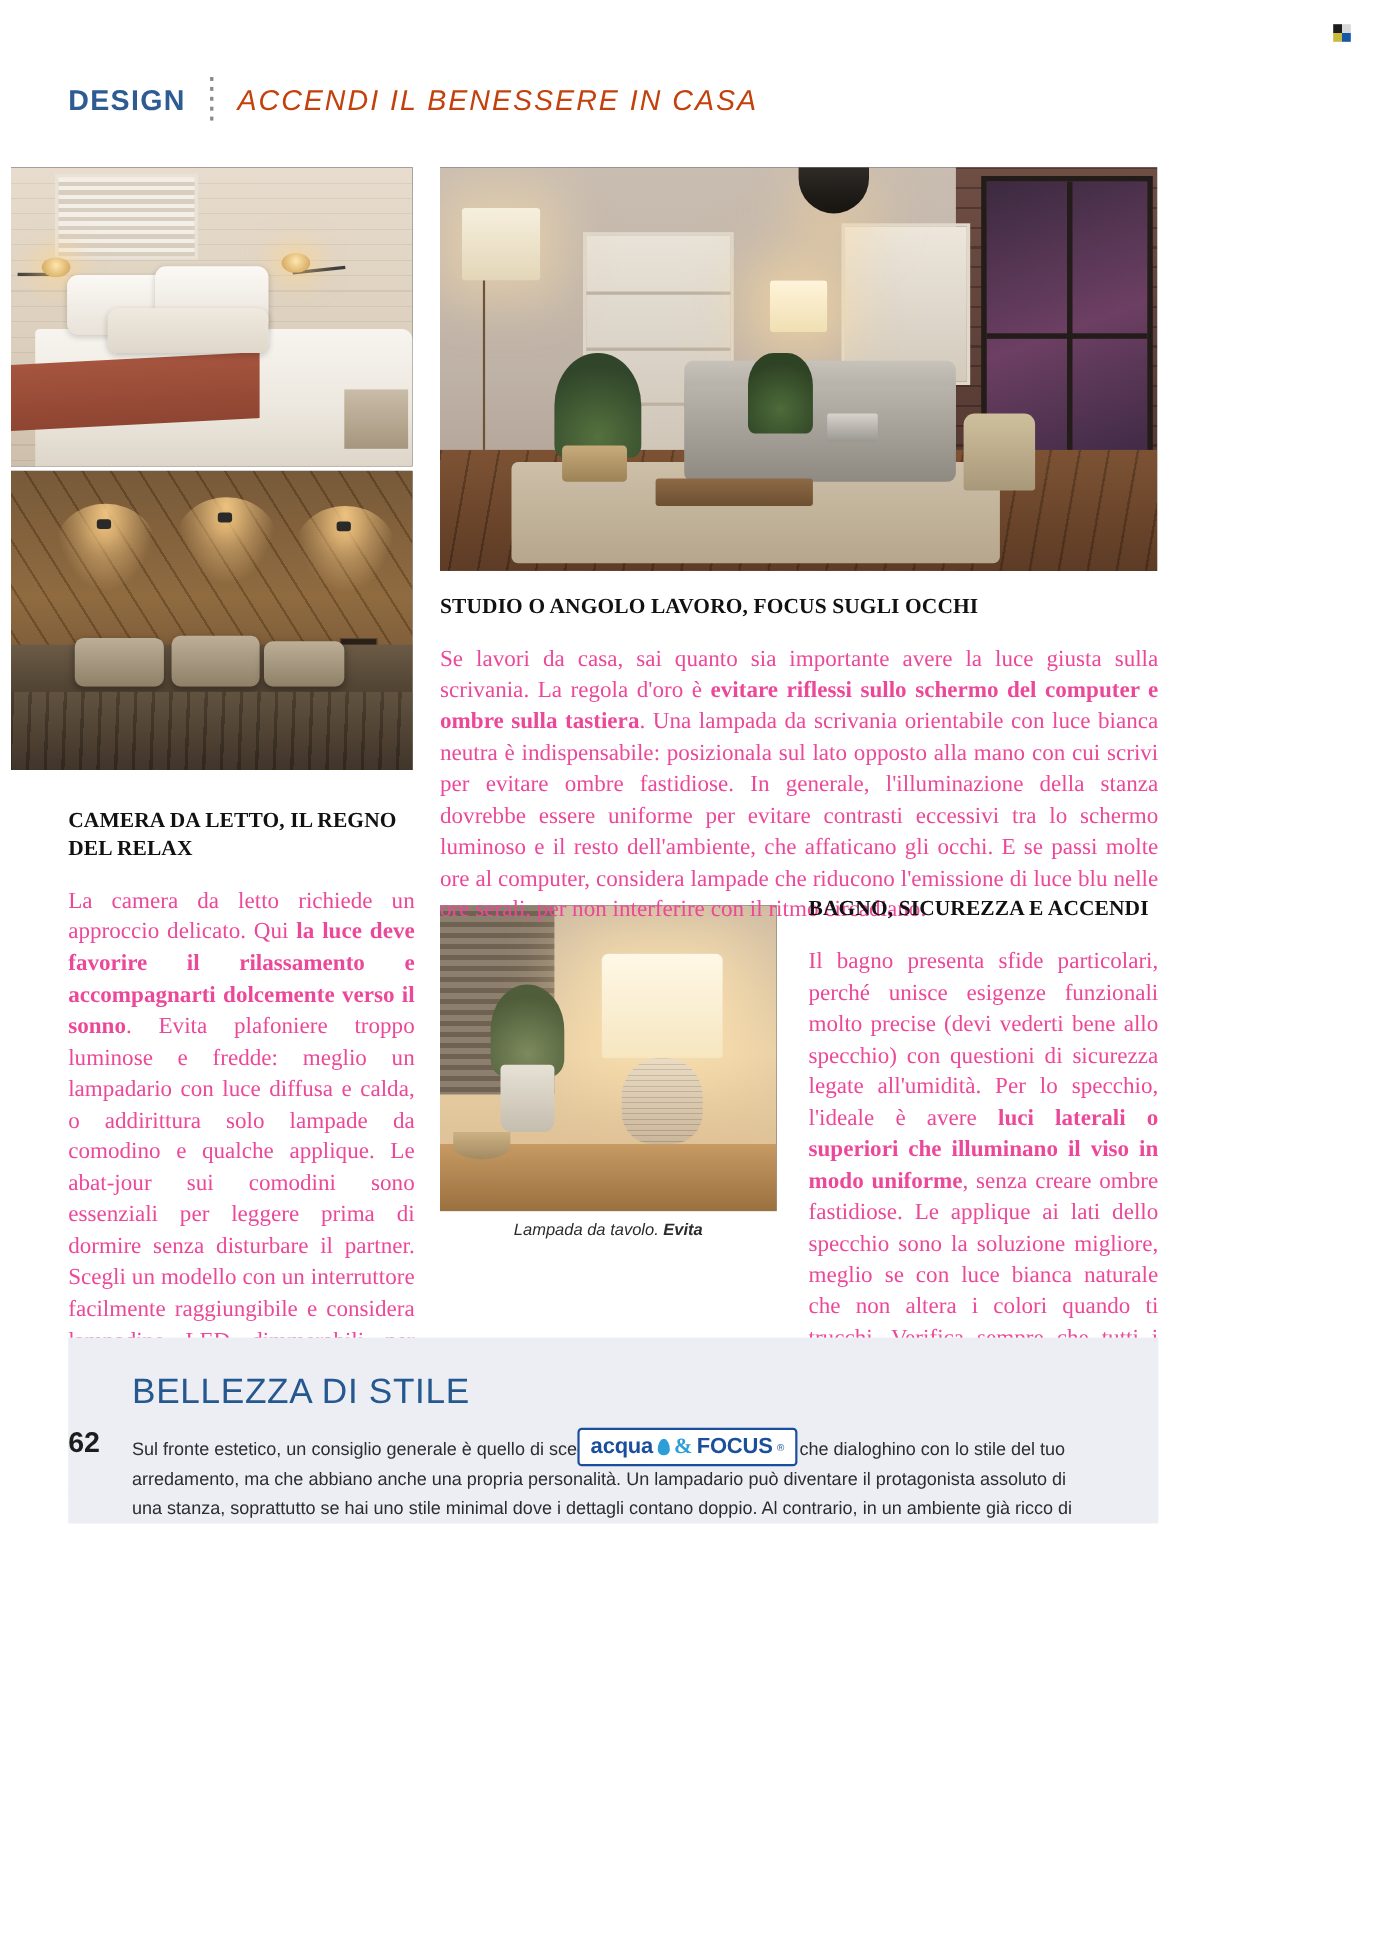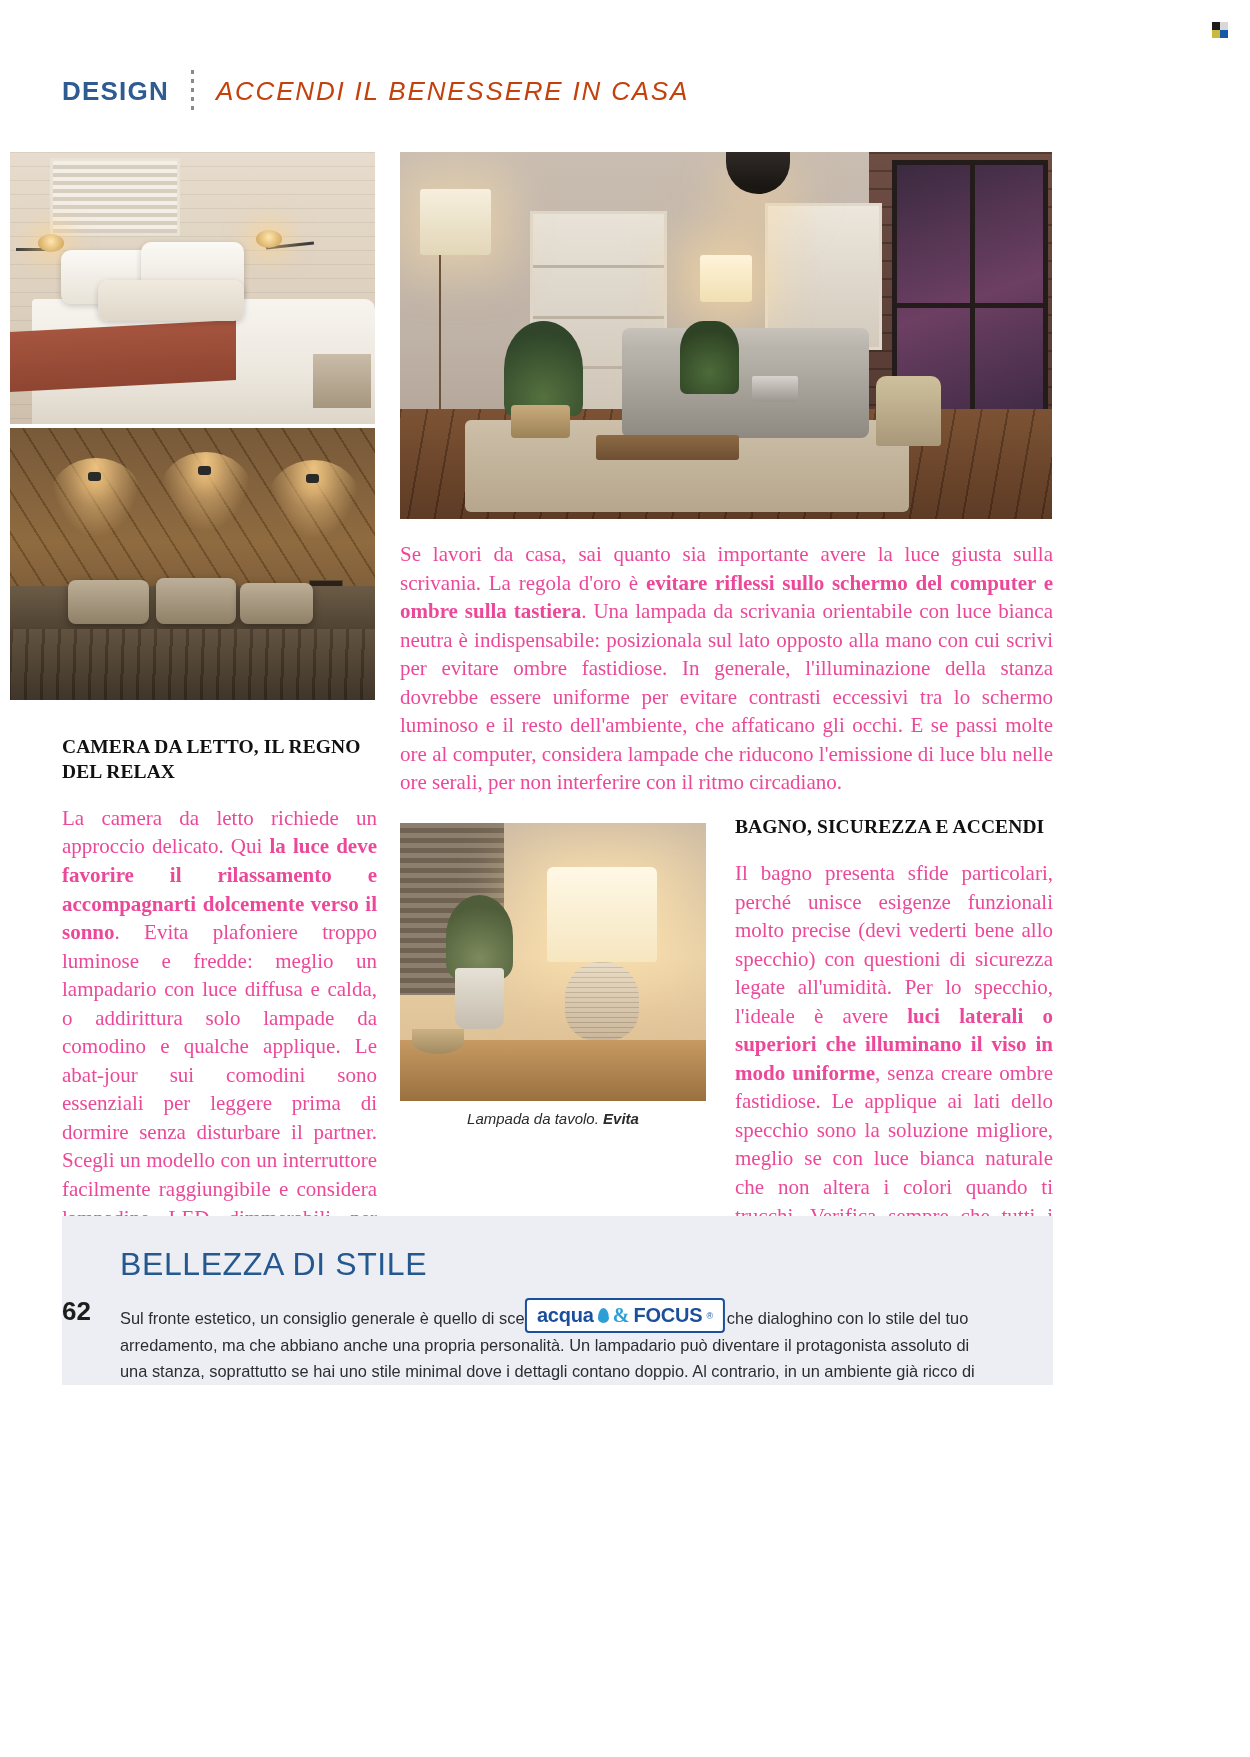--- a/index.html
+++ b/index.html
@@ -509,20 +509,21 @@
     <div class="tl-shutter"></div>
     <div class="tl-shade"></div>
     <div class="tl-base"></div>
     <div class="tl-plant"></div>
     <div class="tl-pot"></div>
     <div class="tl-counter"></div>
     <div class="tl-bowl"></div>
   </div>
 
   <div class="col-right-top">
+    <h2 class="sec-title">STUDIO O ANGOLO LAVORO, FOCUS SUGLI OCCHI</h2>
     <p class="body"><span>Se lavori da casa, sai quanto sia importante avere la luce giusta sulla scrivania. La regola d'oro è </span><b>evitare riflessi sullo schermo del computer e ombre sulla tastiera</b><span>. Una lampada da scrivania orientabile con luce bianca neutra è indispensabile: posizionala sul lato opposto alla mano con cui scrivi per evitare ombre fastidiose. In generale, l'illuminazione della stanza dovrebbe essere uniforme per evitare contrasti eccessivi tra lo schermo luminoso e il resto dell'ambiente, che affaticano gli occhi. E se passi molte ore al computer, considera lampade che riducono l'emissione di luce blu nelle ore serali, per non interferire con il ritmo circadiano.</span></p>
   </div>
 
   <div class="col-left">
     <h2 class="sec-title">CAMERA DA LETTO, IL REGNO DEL RELAX</h2>
     <p class="body"><span>La camera da letto richiede un approccio delicato. Qui </span><b>la luce deve favorire il rilassamento e accompagnarti dolcemente verso il sonno</b><span>. Evita plafoniere troppo luminose e fredde: meglio un lampadario con luce diffusa e calda, o addirittura solo lampade da comodino e qualche applique. Le abat-jour sui comodini sono essenziali per leggere prima di dormire senza disturbare il partner. Scegli un modello con un interruttore facilmente raggiungibile e considera lampadine LED dimmerabili per regolare l'intensità. Se hai un armadio, l'illuminazione interna con sensore di movimento è un investimento che ti farà risparmiare tempo e nervosismo ogni mattina.</span></p>
   </div>
 
   <div class="col-right-bottom">
     <h2 class="sec-title">BAGNO, SICUREZZA E ACCENDI</h2>

